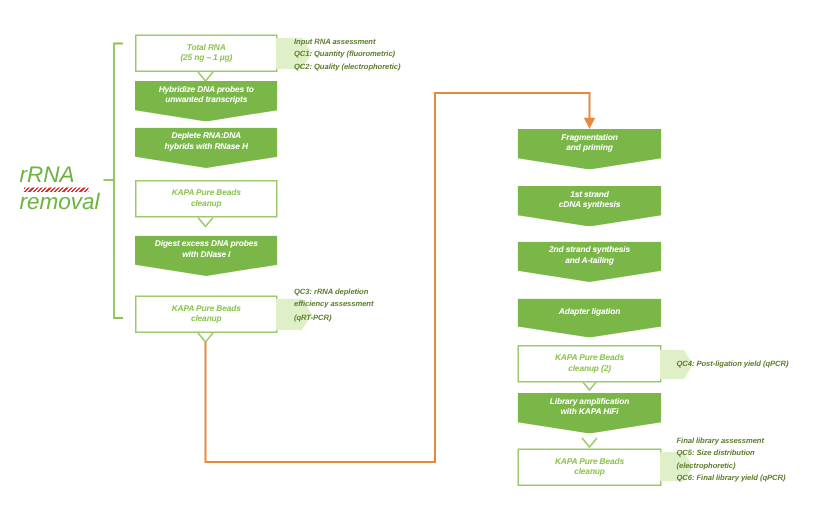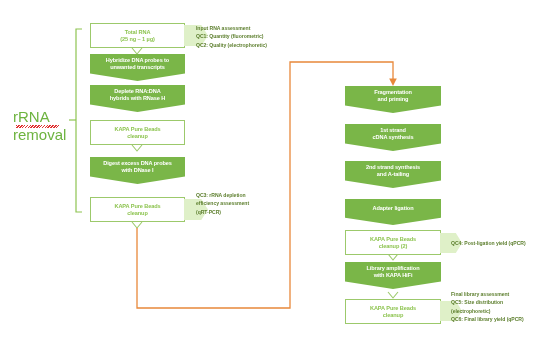--- a/index.html
+++ b/index.html
@@ -6,21 +6,21 @@
   html,body{margin:0;padding:0;}
   body{
     width:554px;height:339px;
     background:#ffffff;
     font-family:"Liberation Sans", sans-serif;
     overflow:hidden;
     position:relative;
   }
   #diagram{
     position:absolute;inset:0;
-    width:554px;height:272px;
+    width:554px;height:272px;font-style:italic;
   }
   .node{
     position:absolute;
     box-sizing:border-box;
     display:flex;
     align-items:center;
     justify-content:center;
     text-align:center;
     line-height:1.18;
     font-weight:bold;

